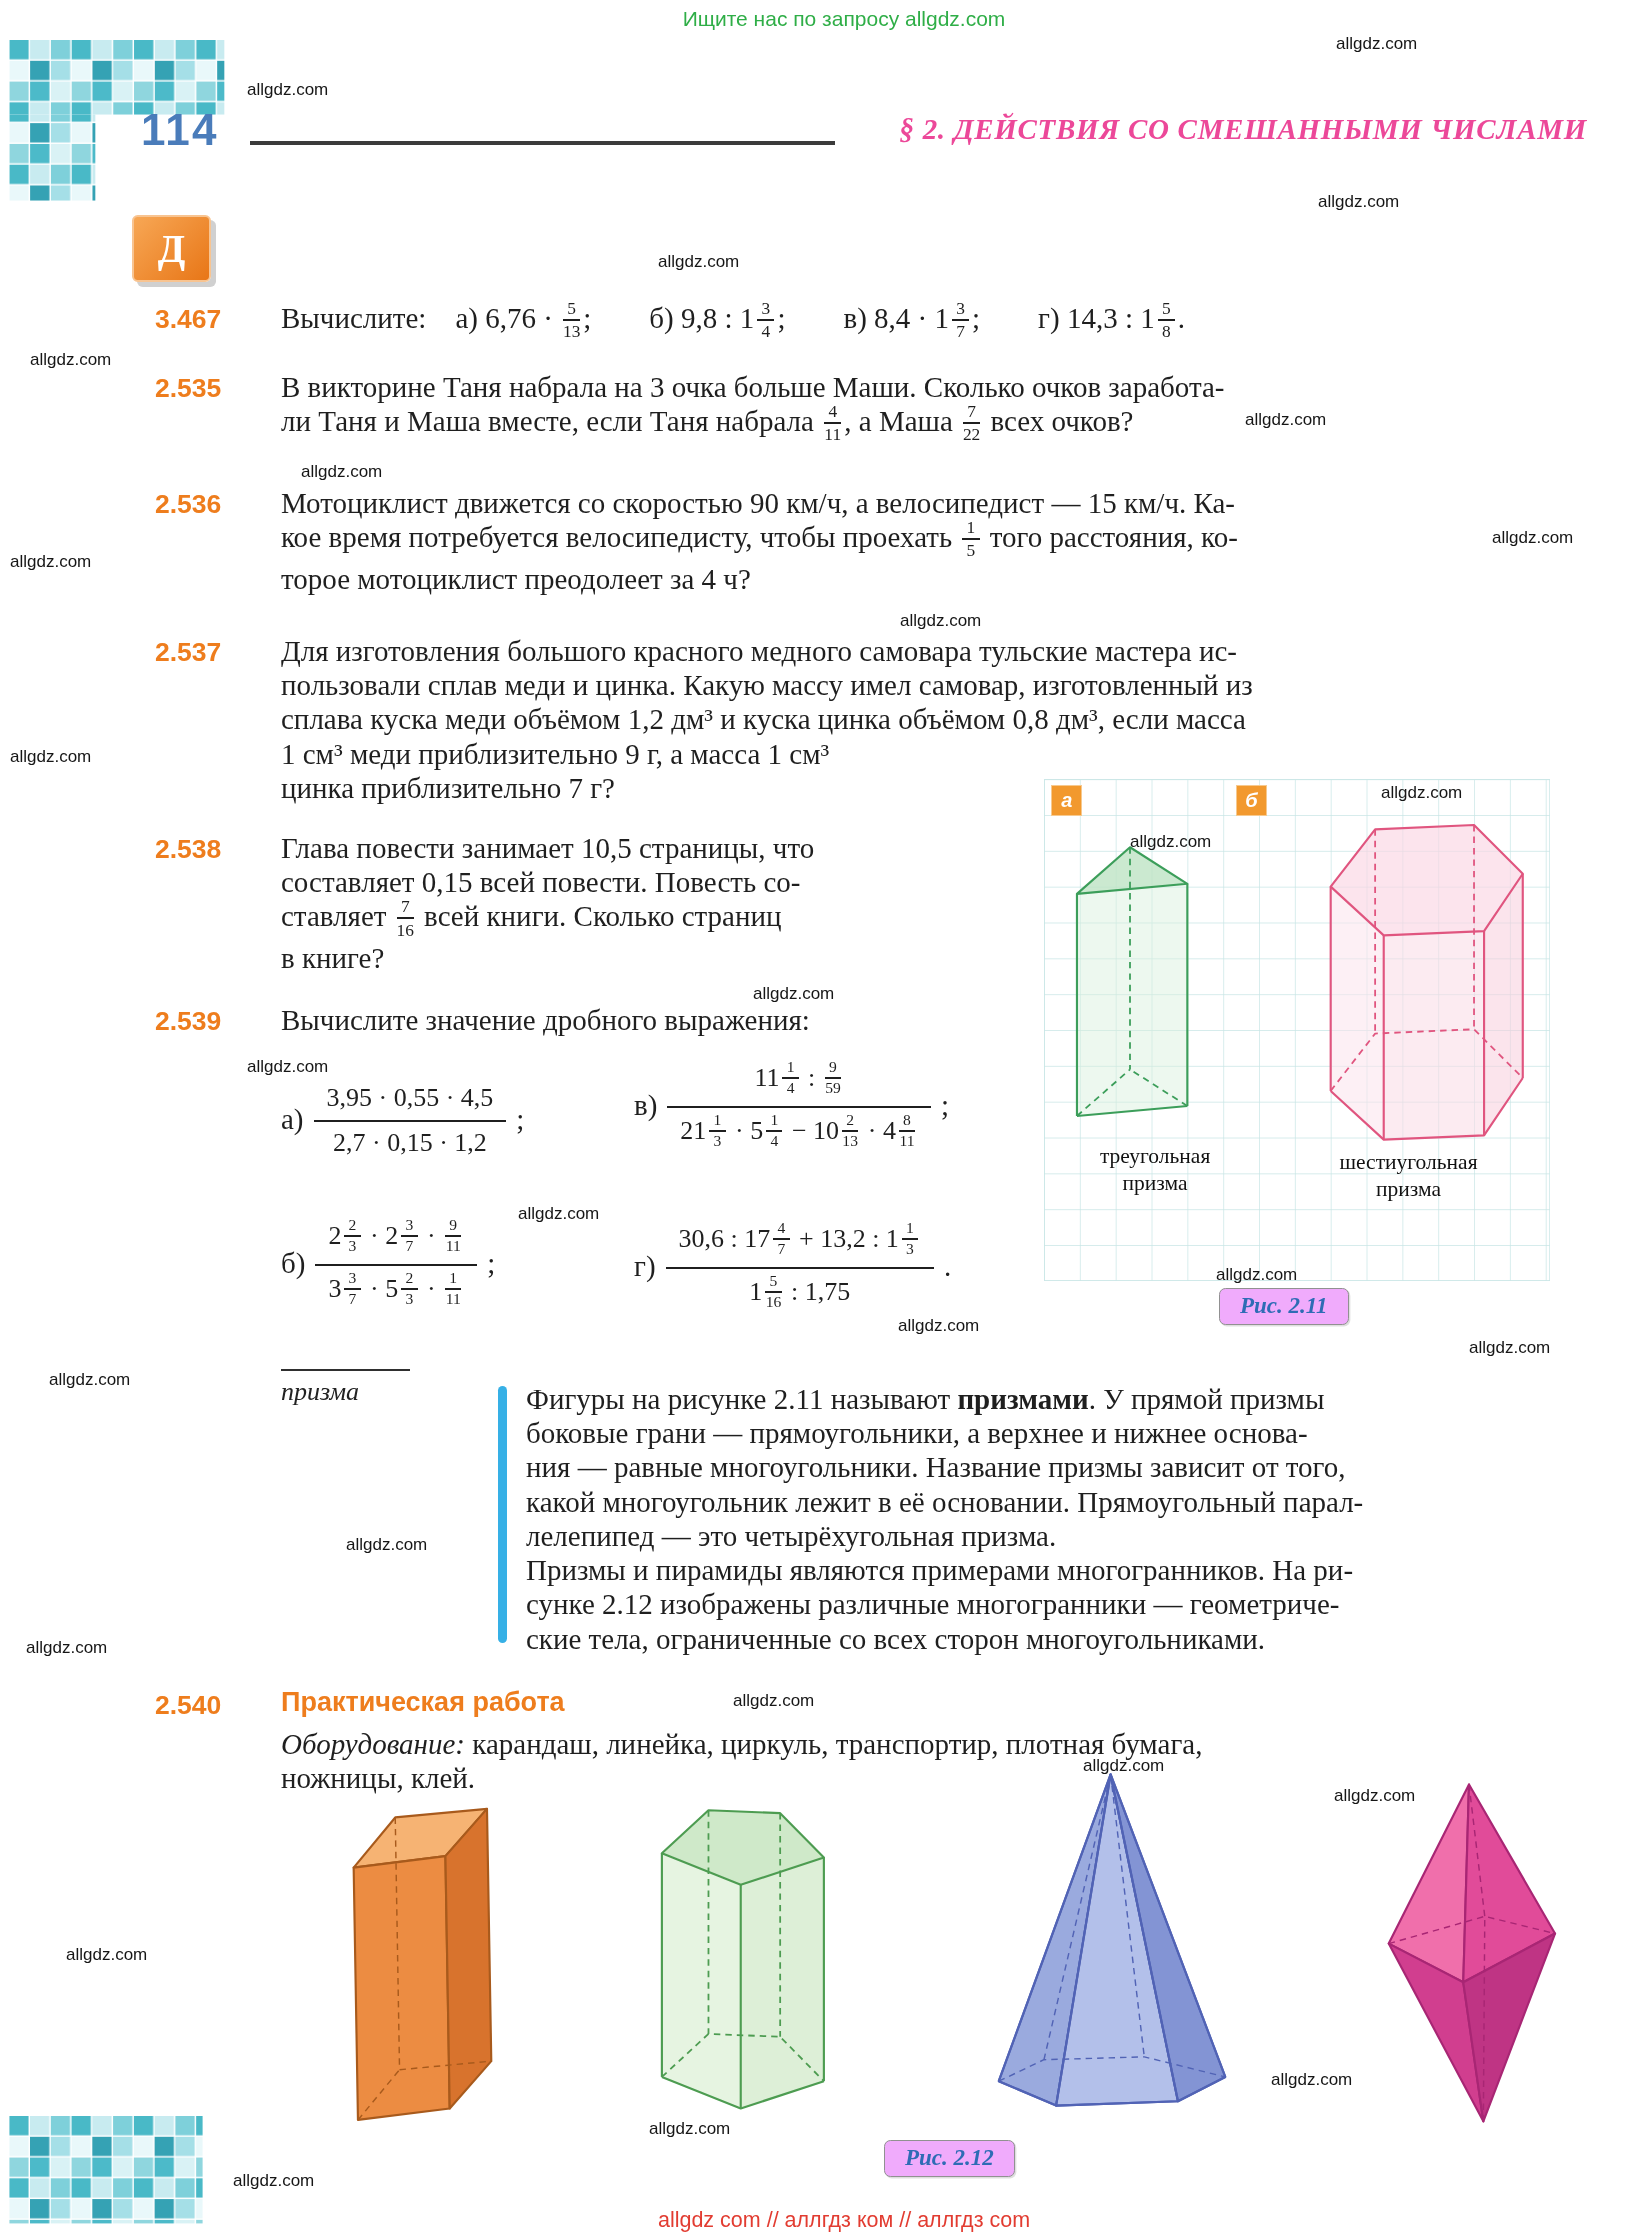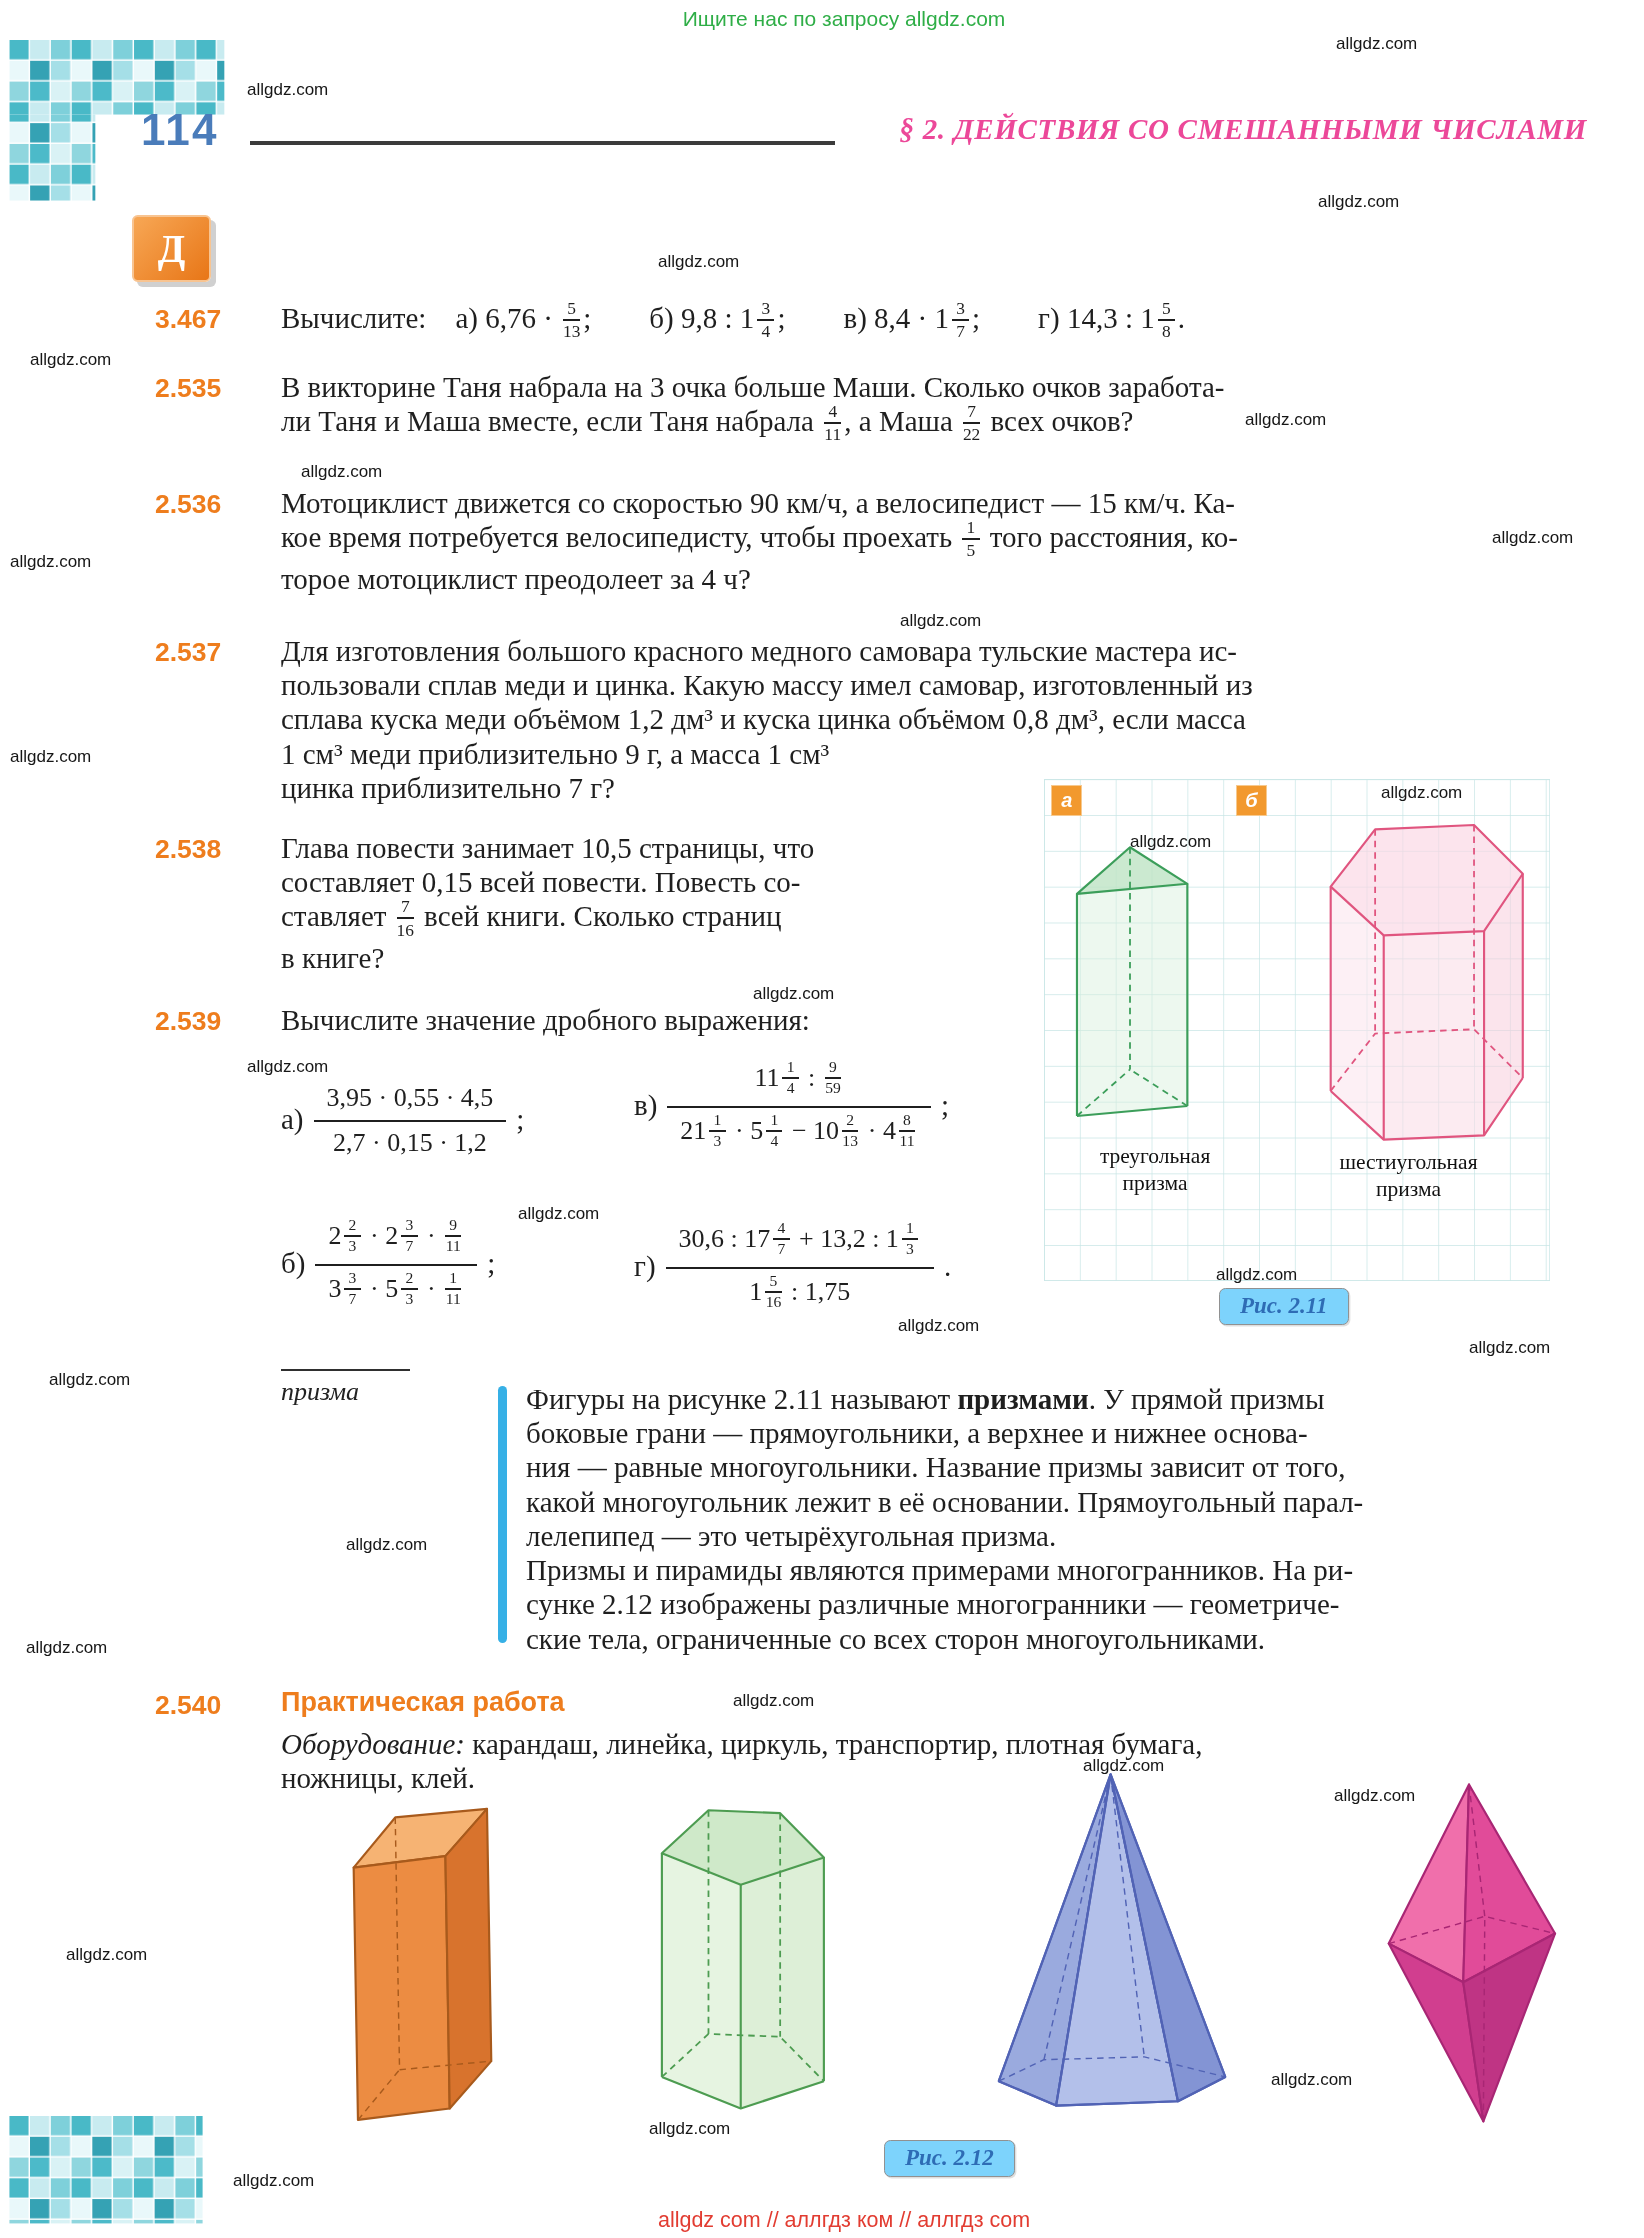--- a/index.html
+++ b/index.html
@@ -55,21 +55,21 @@
   .p540-title{font-family:"Liberation Sans",sans-serif;font-weight:bold;font-size:27px;color:#ee7d1d;}
 
   .fig211{position:absolute;left:1044px;top:779px;width:506px;height:502px;z-index:1;}
   .fig211 svg{position:absolute;left:0;top:0;}
   .panel-label{position:absolute;width:29px;height:29px;background:#f2992e;border:1.4px solid #f7c98e;
                display:flex;align-items:center;justify-content:center;
                font-family:"Liberation Sans",sans-serif;font-weight:bold;font-style:italic;
                font-size:20px;color:#fff;z-index:3;}
   .fig-label{position:absolute;text-align:center;font-size:21.5px;line-height:1.25;color:#111;z-index:3;}
 
-  .caption{position:absolute;background:#7dd3fc;border:1.4px solid #919191;border-radius:6.5px;
+  .caption{position:absolute;background:#f0abfc;border:1.4px solid #919191;border-radius:6.5px;
            padding:4.3px 20px;font-weight:bold;font-style:italic;font-size:23px;color:#2e6cb5;
            white-space:nowrap;z-index:4;box-shadow:1.4px 1.4px 0 rgba(150,150,150,.3);}
 
   .fig212{position:absolute;left:273px;top:1773px;width:1291px;height:367px;z-index:1;}
 
   .mosaic{position:absolute;z-index:0;}
 </style>
 </head>
 <body>
 

